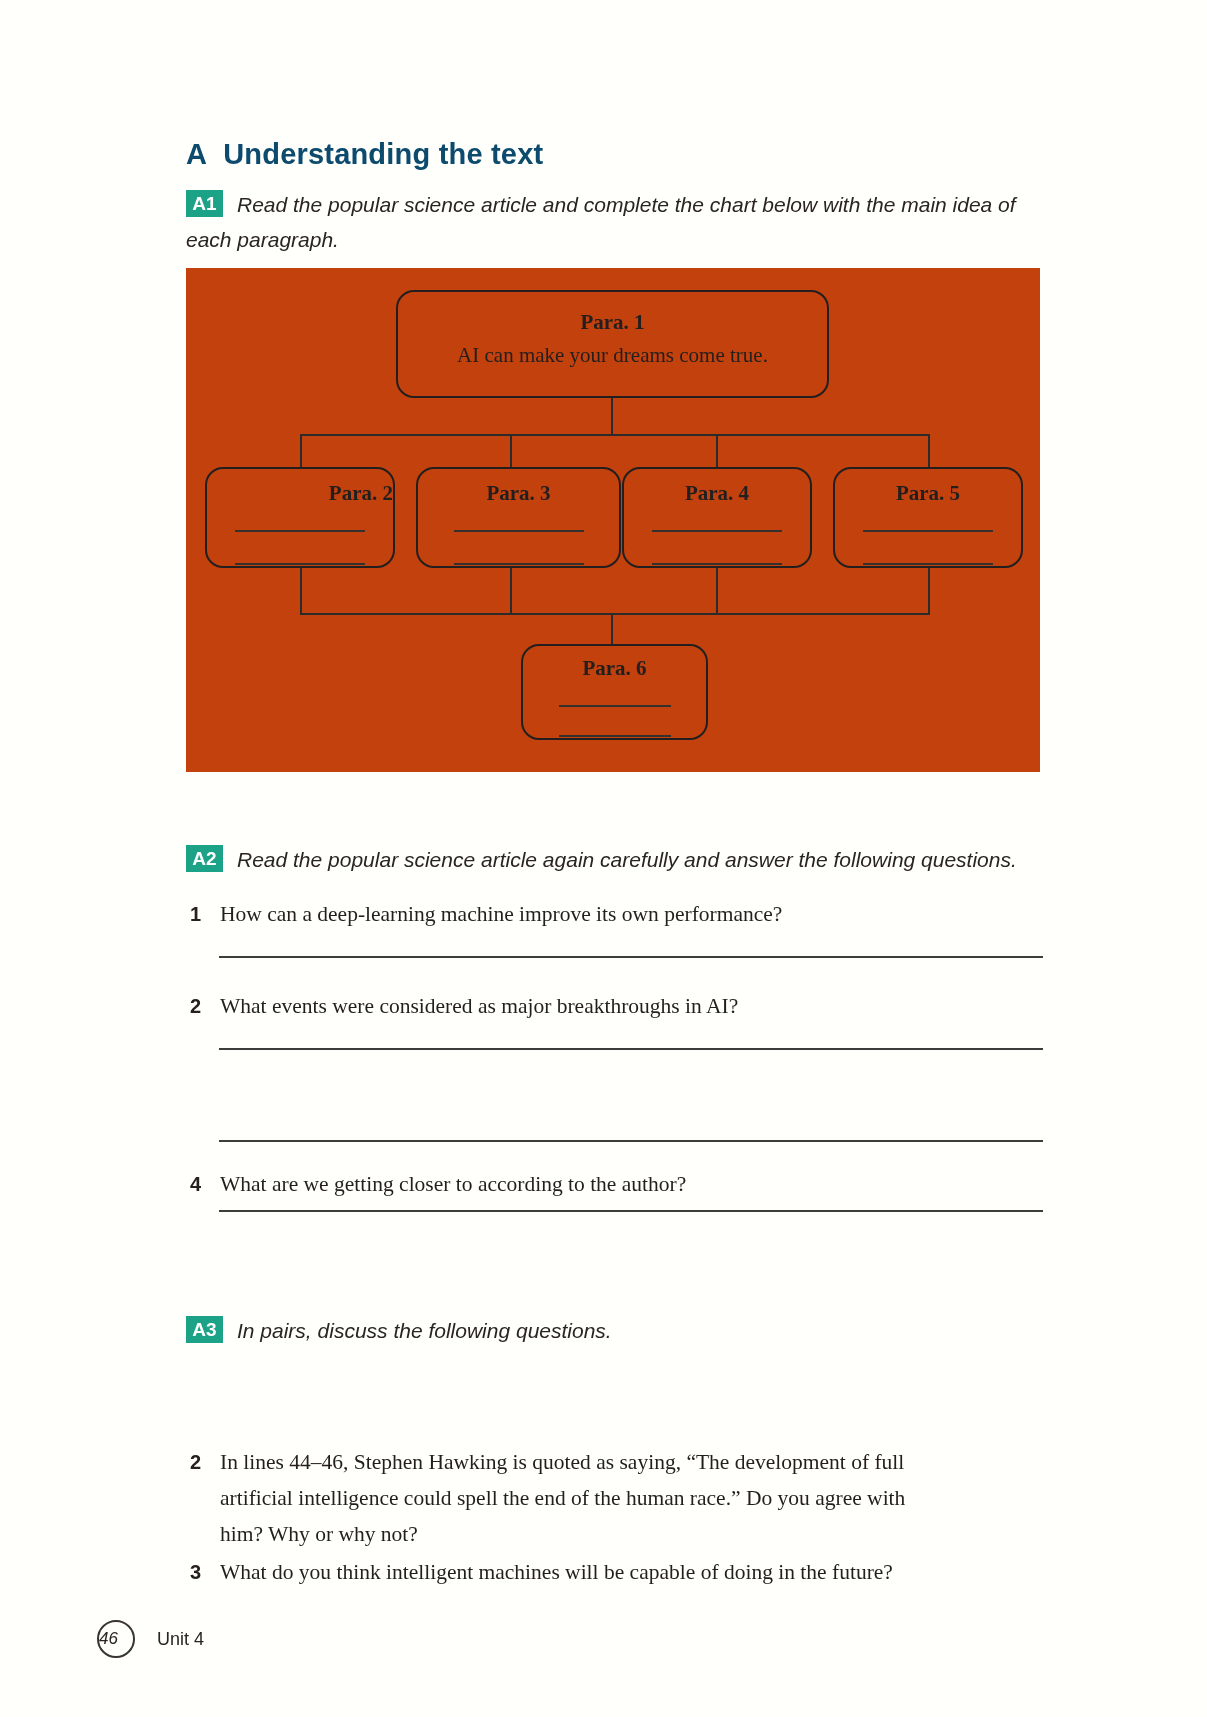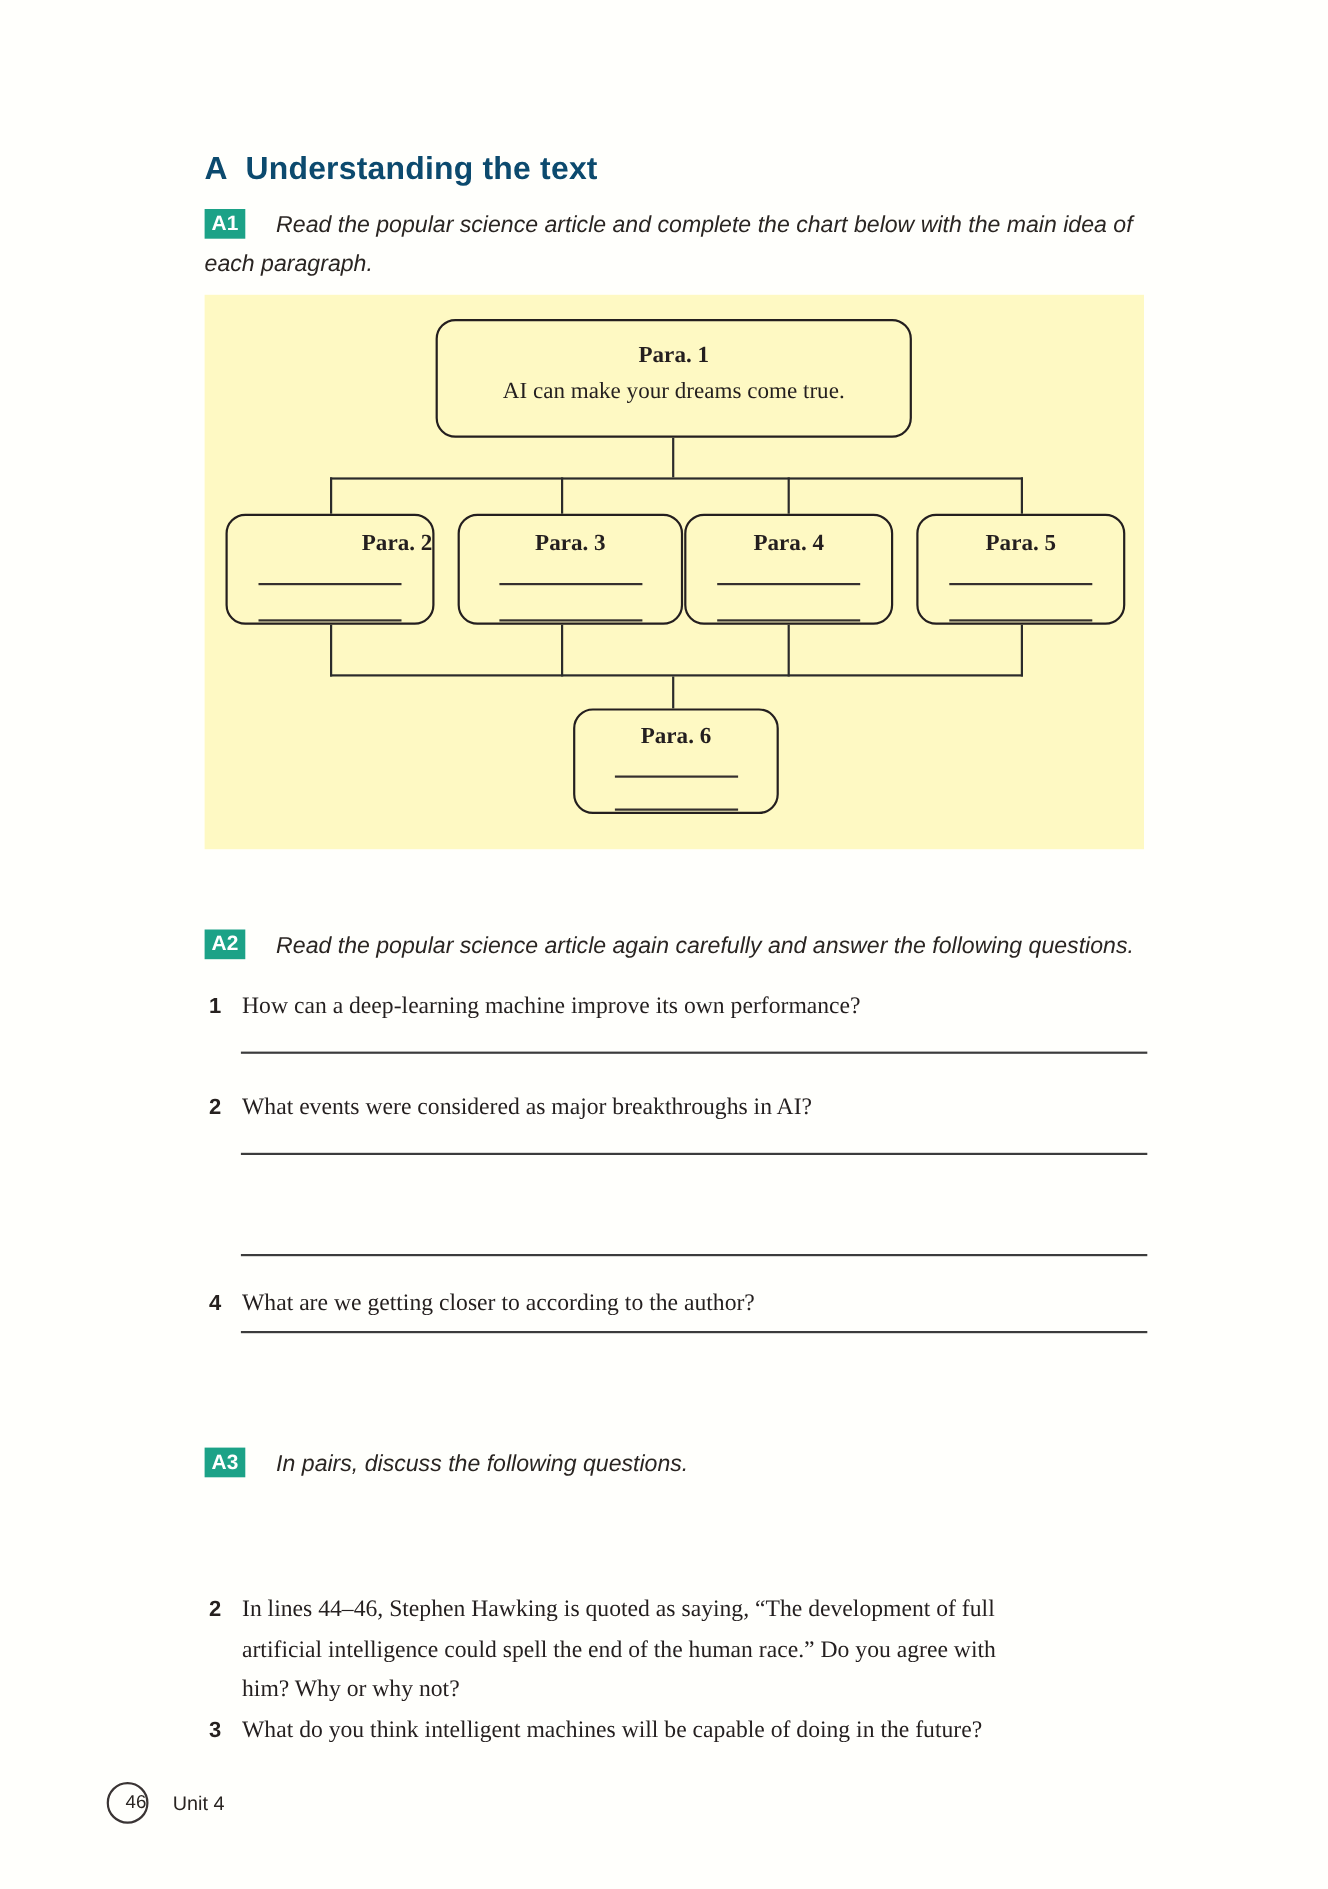--- a/index.html
+++ b/index.html
@@ -19,31 +19,31 @@
     letter-spacing:0.2px;white-space:nowrap;
   }
   .heading .letter{margin-right:16px;}
   
   .intro{position:absolute;left:186px;width:860px;line-height:33px;}
   .badge{
     display:inline-block;vertical-align:2px;
     min-width:37px;height:27px;line-height:27px;
     background:#1ca287;color:#ffffff;text-align:center;
     font-family:"Liberation Sans","DejaVu Sans",sans-serif;
-    font-weight:bold;font-size:19px;margin-right:28px;
+    font-weight:bold;font-size:19px;margin-right:14px;
   }
   .intro-text{
     font-family:"Liberation Sans","DejaVu Sans",sans-serif;
     font-style:italic;font-size:21px;color:#2a2522;
     white-space:pre-line;
   }
   
   .panel{
     position:absolute;left:186px;top:268px;width:854px;height:504px;
-    background:#fef9c3;
+    background:#c2410c;
   }
   .fc-box{
     position:absolute;box-sizing:border-box;
     border:2px solid #241f1f;border-radius:18px;
     text-align:center;background:transparent;
   }
   .fc-title{font-weight:bold;font-size:21px;color:#241f1f;}
   .fc-text{font-size:21px;color:#241f1f;margin-top:8px;}
   .fc-blank{
     height:0;border-bottom:2px solid #35302e;
@@ -62,23 +62,23 @@
   }
   .q-text{white-space:pre-line;}
   .answer-line{
     position:absolute;left:219px;width:824px;height:0;
     border-bottom:2px solid #3c3c3c;
   }
   
   .page-circle{
     position:absolute;left:97px;top:1620px;
     width:38px;height:38px;border:2px solid #3a3434;border-radius:50%;
-    box-sizing:border-box;text-align:right;line-height:34px;
+    box-sizing:border-box;text-align:left;line-height:34px;
     font-family:"Liberation Sans","DejaVu Sans",sans-serif;
-    font-size:17px;color:#2a2522;
+    font-size:17px;color:#2a2522;font-style:italic;
   }
   .unit-label{
     position:absolute;left:157px;top:1629px;
     font-family:Liberation Sans, sans-serif;
     font-size:18px;color:#2a2522;
   }
 </style>
 </head>
 <body>
 

